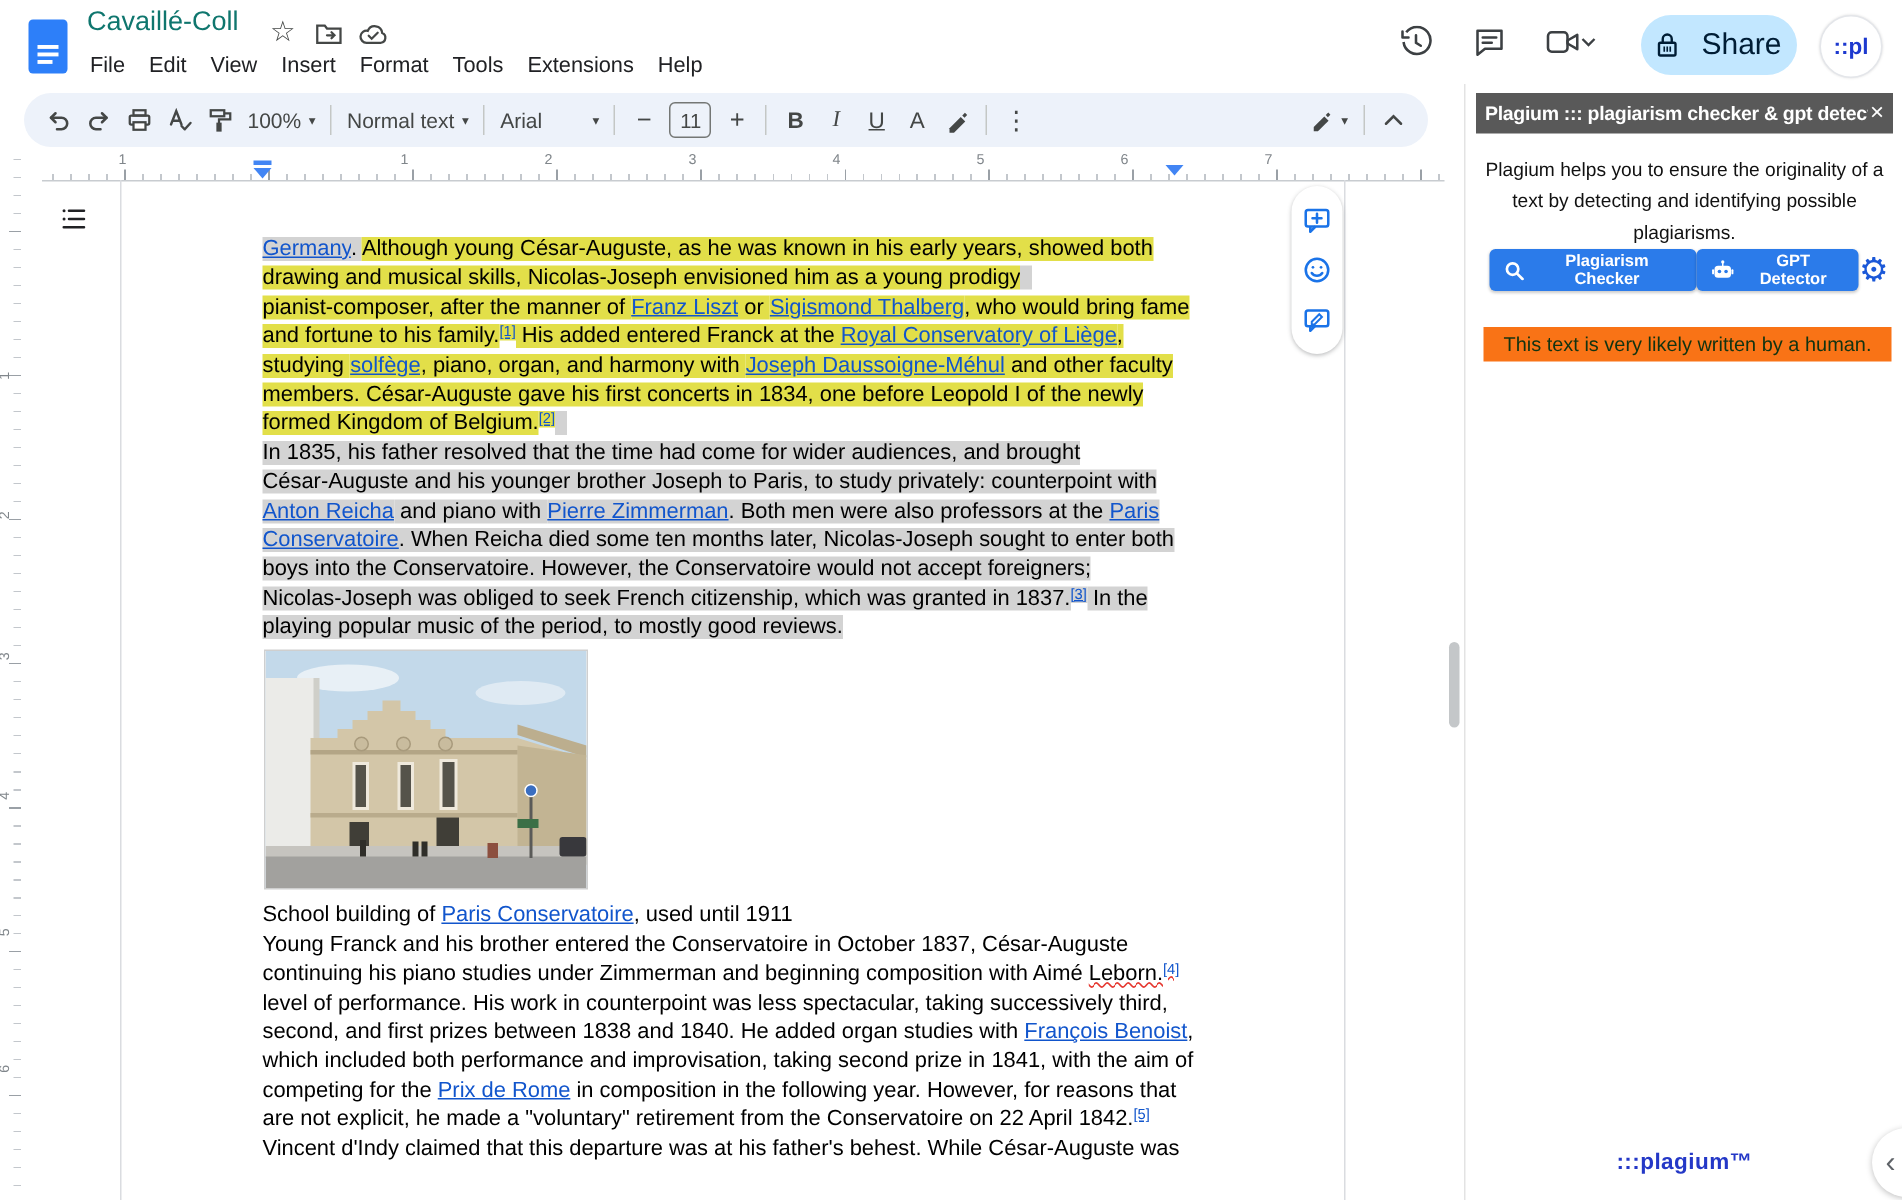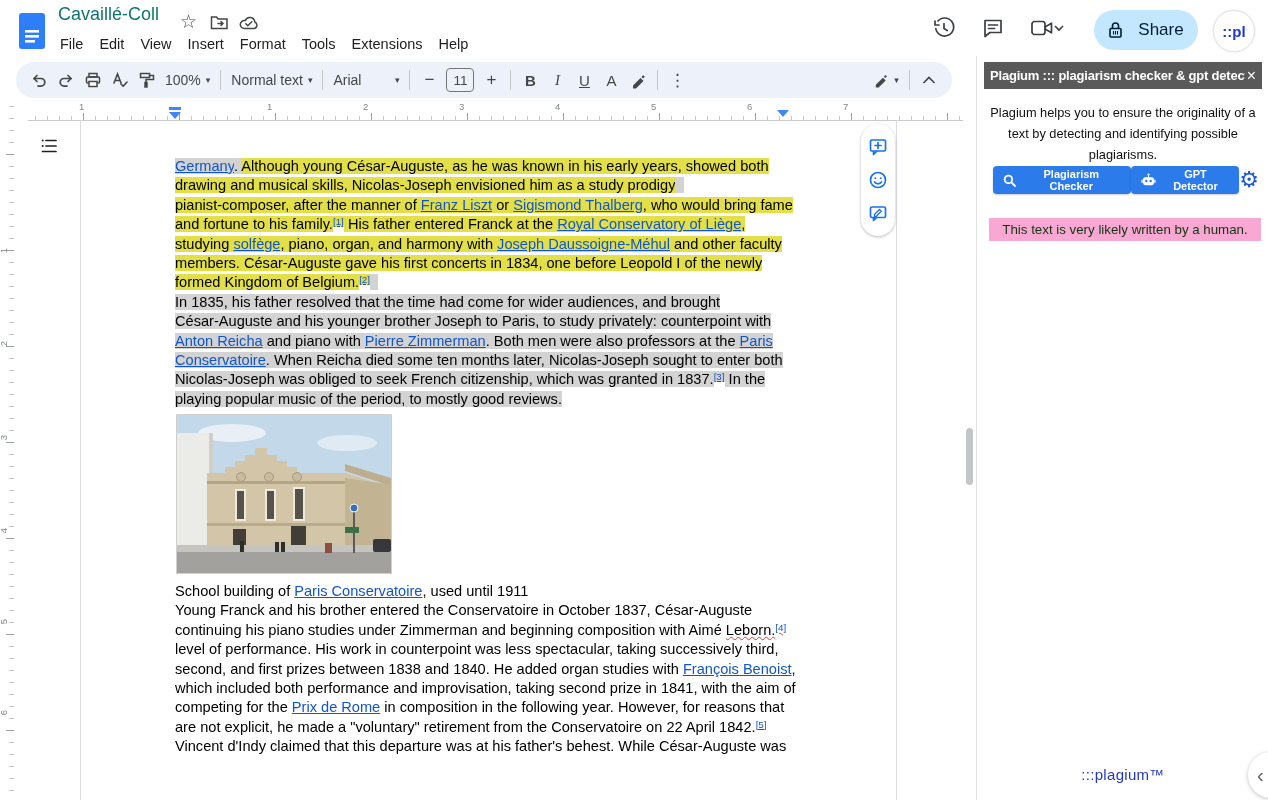--- a/index.html
+++ b/index.html
@@ -10,21 +10,21 @@
 
   
   #docs-icon{left:18px;top:12px;width:28px;height:38px}
   #doc-title{left:58px;top:4px;font-size:18px;color:#0f766e}
   .title-ico{top:12px;color:#444746;font-size:19px;line-height:19px}
   #menu-bar{left:52px;top:33px;display:flex;font-size:14.5px;color:#202124}
   .menu-item{padding:3px 8px;border-radius:4px;cursor:default}
   .top-ico{top:17px;color:#3c4043}
   #share-btn{left:1094px;top:10px;width:104px;height:40px;background:#c2e7ff;border:none;
     border-radius:20px;display:flex;align-items:center;justify-content:center;gap:15px;
-    font-family:inherit;font-size:17px;font-weight:500;color:#001d35}
+    font-family:inherit;font-size:20px;font-weight:500;color:#001d35}
   #avatar{left:1213px;top:10px;width:40px;height:40px;border-radius:50%;background:#fff;
     border:1px solid #e4e6ea;display:flex;align-items:center;justify-content:center;
     font-weight:700;font-size:15px;color:#1d39cf;box-shadow:0 0 2px rgba(0,0,0,.15)}
 
   
   #toolbar{left:16px;top:62px;width:916px;height:36px;background:#edf2fa;border-radius:24px;
     display:flex;align-items:center;padding:0 10px;gap:1px;color:#444746}
   .tb{min-width:26px;height:26px;display:flex;align-items:center;justify-content:center;
       border-radius:4px;font-size:15px}
   .tb-txt{font-size:14px;padding:0 4px;display:flex;align-items:center;gap:5px;white-space:nowrap}
@@ -80,24 +80,24 @@
     display:flex;align-items:center;color:#fff;font-size:13px;font-weight:700;padding:0 6px;box-sizing:border-box}
   #sp-title{flex:1;white-space:nowrap;overflow:hidden;letter-spacing:-0.2px}
   #sp-close{font-size:16px;font-weight:400;line-height:16px;padding-left:2px}
   #sp-desc{position:absolute;left:8px;top:46px;width:276px;text-align:center;
     font-size:12.8px;line-height:21px;color:#111}
   #sp-actions{position:absolute;left:16px;top:110px;width:266px;display:flex;align-items:center;}
   .sp-btn{height:28px;border:none;border-radius:4px;background:#2b7bea;color:#fff;
     font-family:inherit;font-size:11px;font-weight:700;display:flex;align-items:center;
     gap:6px;padding:0 10px;box-shadow:0 1px 2px rgba(0,0,0,.2)}
   #sp-gear{font-size:22px;color:#1b58d8;line-height:22px}
-  #sp-result{position:absolute;left:12px;top:162px;width:272px;height:23px;background:#f9a8d4;
+  #sp-result{position:absolute;left:12px;top:162px;width:272px;height:23px;background:#f97316;
     display:flex;align-items:center;justify-content:center;font-size:13.3px;color:#113311}
   #sp-footer{position:absolute;left:0;top:710px;width:100%;text-align:center;
-    font-weight:400;font-size:15px;color:#2438c7;letter-spacing:.3px}
+    font-weight:700;font-size:15px;color:#2438c7;letter-spacing:.3px}
   #collapse-btn{left:1248px;top:752px;width:46px;height:46px;border-radius:50%;background:#fff;
     box-shadow:0 1px 4px rgba(0,0,0,.25);display:flex;align-items:center;padding-left:9px;
     box-sizing:border-box;font-size:20px;color:#5f6368}
 </style>
 </head>
 <body>
 
 <div class="abs" id="docs-icon">
   <svg width="28" height="38" viewBox="0 0 28 38">
     <rect x="1" y="1" width="26" height="36" rx="3" fill="#2d7ff9"></rect>
@@ -255,30 +255,31 @@
     <path d="M6 2.5h10M6 8h10M2.5 13.5h13.5"></path>
       <circle cx="2.7" cy="2.5" r="1" fill="#202124" stroke="none"></circle>
       <circle cx="2.7" cy="8" r="1" fill="#202124" stroke="none"></circle>
   </svg>
 </div>
 <div class="abs" id="scroll-thumb"></div>
 
 <div class="abs" id="doc-flow">
   <div id="rich-top">
       <div class="doc-line"><span class="seg link hl-g">Germany</span><span class="seg hl-g">. </span><span class="seg hl-y">Although young César-Auguste, as he was known in his early years, showed both</span></div>
-      <div class="doc-line"><span class="seg hl-y">drawing and musical skills, Nicolas-Joseph envisioned him as a study prodigy</span><span class="seg hl-g">  </span></div>
+      <div class="doc-line"><span class="seg hl-y">drawing and musical skills, Nicolas-Joseph envisioned him as a young prodigy</span><span class="seg hl-g">  </span></div>
       <div class="doc-line"><span class="seg hl-y">pianist-composer, after the manner of </span><span class="seg link hl-y">Franz Liszt</span><span class="seg hl-y"> or </span><span class="seg link hl-y">Sigismond Thalberg</span><span class="seg hl-y">, who would bring fame</span></div>
-      <div class="doc-line"><span class="seg hl-y">and fortune to his family.</span><sup class="seg link hl-y">[1]</sup><span class="seg hl-y"> His father entered Franck at the </span><span class="seg link hl-y">Royal Conservatory of Liège</span><span class="seg hl-y">,</span></div>
+      <div class="doc-line"><span class="seg hl-y">and fortune to his family.</span><sup class="seg link hl-y">[1]</sup><span class="seg hl-y"> His added entered Franck at the </span><span class="seg link hl-y">Royal Conservatory of Liège</span><span class="seg hl-y">,</span></div>
       <div class="doc-line"><span class="seg hl-y">studying </span><span class="seg link hl-y">solfège</span><span class="seg hl-y">, piano, organ, and harmony with </span><span class="seg link hl-y">Joseph Daussoigne-Méhul</span><span class="seg hl-y"> and other faculty</span></div>
       <div class="doc-line"><span class="seg hl-y">members. César-Auguste gave his first concerts in 1834, one before Leopold I of the newly</span></div>
       <div class="doc-line"><span class="seg hl-y">formed Kingdom of Belgium.</span><sup class="seg link hl-y">[2]</sup><span class="seg hl-g">  </span></div>
       <div class="doc-line"><span class="seg hl-g">In 1835, his father resolved that the time had come for wider audiences, and brought</span></div>
       <div class="doc-line"><span class="seg hl-g">César-Auguste and his younger brother Joseph to Paris, to study privately: counterpoint with</span></div>
       <div class="doc-line"><span class="seg link hl-g">Anton Reicha</span><span class="seg hl-g"> and piano with </span><span class="seg link hl-g">Pierre Zimmerman</span><span class="seg hl-g">. Both men were also professors at the </span><span class="seg link hl-g">Paris</span></div>
       <div class="doc-line"><span class="seg link hl-g">Conservatoire</span><span class="seg hl-g">. When Reicha died some ten months later, Nicolas-Joseph sought to enter both</span></div>
+      <div class="doc-line"><span class="seg hl-g">boys into the Conservatoire. However, the Conservatoire would not accept foreigners;</span></div>
       <div class="doc-line"><span class="seg hl-g">Nicolas-Joseph was obliged to seek French citizenship, which was granted in 1837.</span><sup class="seg link hl-g">[3]</sup><span class="seg hl-g"> In the</span></div>
       <div class="doc-line"><span class="seg hl-g">playing popular music of the period, to mostly good reviews.</span></div>
     </div>
   <div id="doc-figure">
     <svg width="214" height="158" viewBox="0 0 214 158">
       <rect width="214" height="158" fill="#c3d9ea"></rect>
       <ellipse cx="55" cy="18" rx="34" ry="9" fill="#e8f0f6"></ellipse>
       <ellipse cx="170" cy="28" rx="30" ry="8" fill="#dfeaf3"></ellipse>
       <rect x="0" y="18" width="34" height="118" fill="#ebebe8"></rect>
       <rect x="32" y="18" width="4" height="118" fill="#cfcfc9"></rect>

